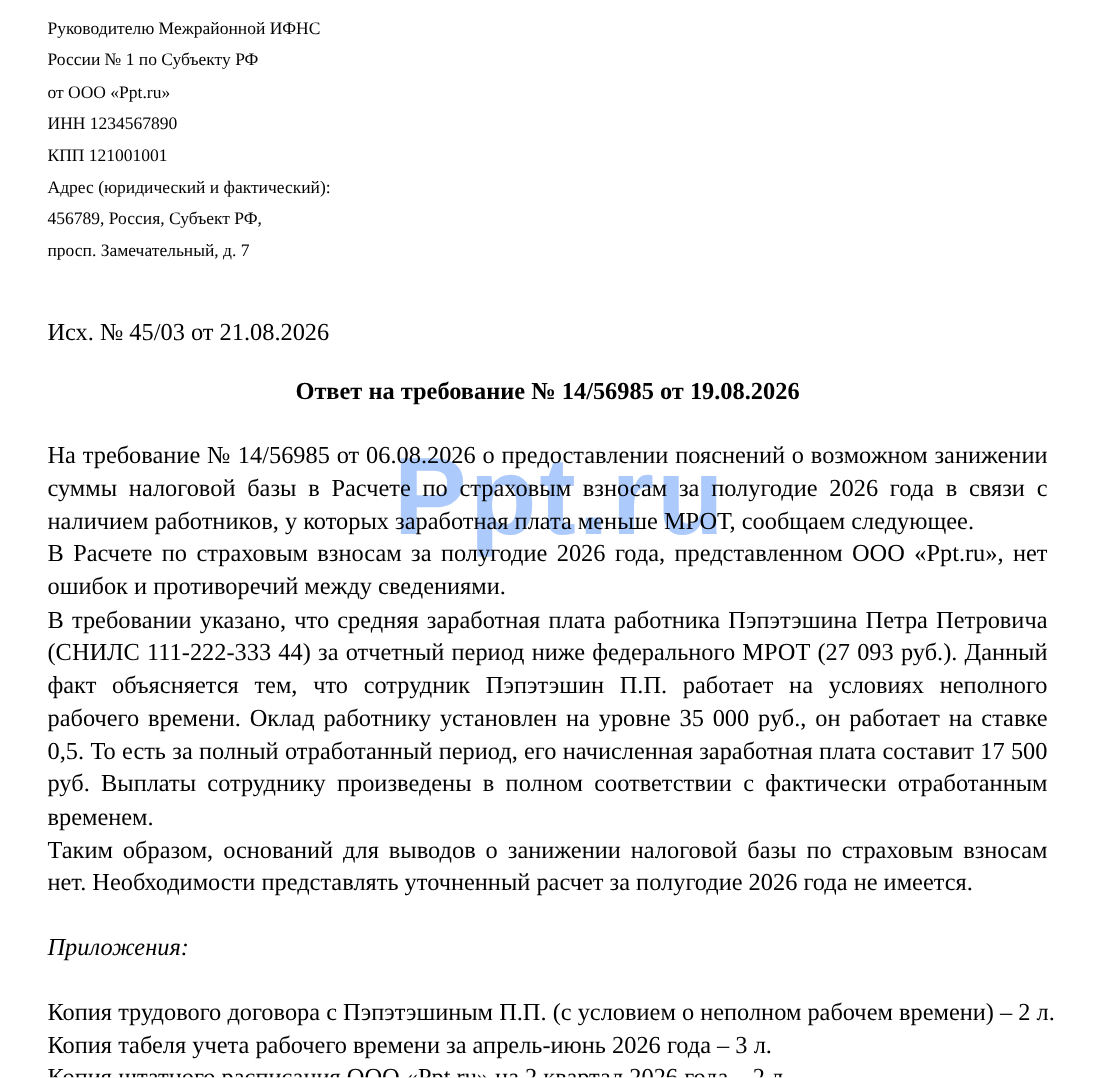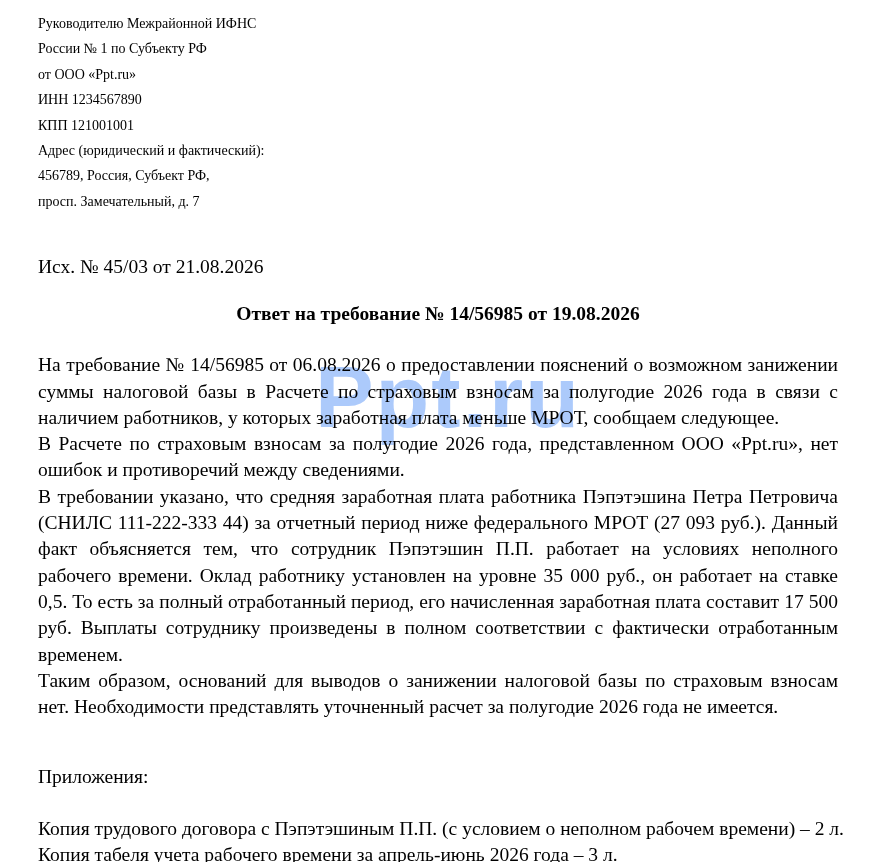--- a/index.html
+++ b/index.html
@@ -90,21 +90,22 @@
     text-align: justify;
     text-justify: inter-word;
     margin: 0;
   }
   .para.last-line-normal { text-align-last: left; }
 
   
   .attach-heading {
     font-size: 19.5px;
     line-height: 26.3px;
-    margin-top: 44px;
+    margin-top: 26px;
+    font-style: italic;
   }
   .attach-list {
     font-size: 19.5px;
     line-height: 26.3px;
     margin-top: 25px;
   }
   .attach-list .item { white-space: nowrap; }
 </style>
 </head>
 <body>

